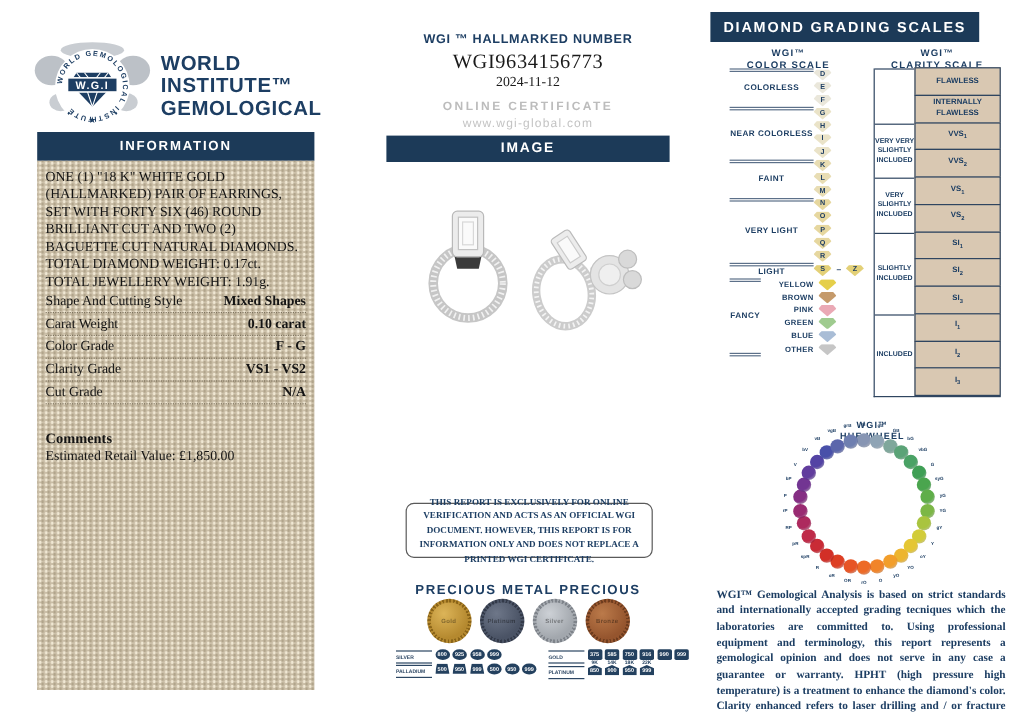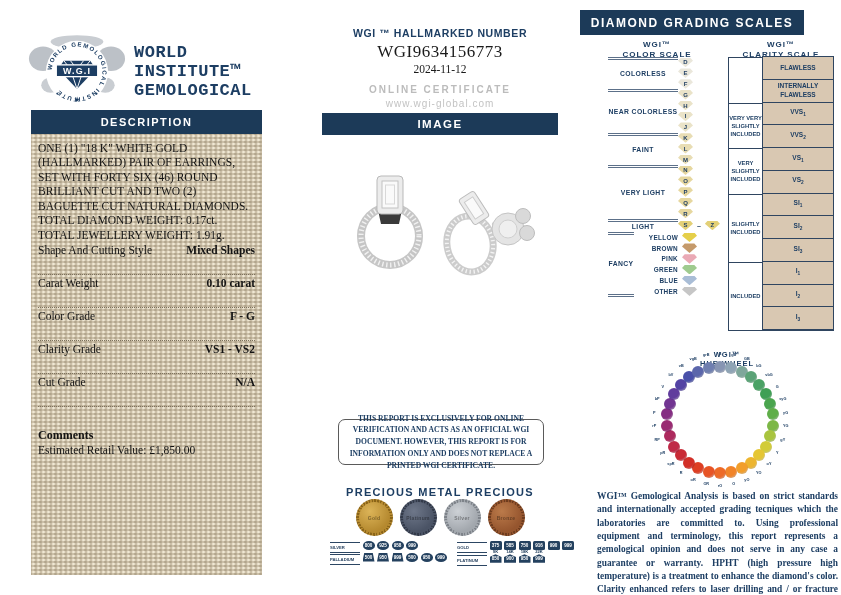--- a/index.html
+++ b/index.html
@@ -7,33 +7,33 @@
         font-family:"Liberation Sans",sans-serif;color:#1d3e63;}
 
   
   .navy-bar{background:#1c3a58;color:#ffffff;font-weight:bold;display:flex;
             align-items:center;justify-content:center;letter-spacing:1.5px;}
 
   
   .logo-row{position:absolute;left:28px;top:30px;width:240px;height:82px;display:flex;align-items:center;}
   .logo-svg{width:98px;height:82px;flex:0 0 auto;}
   .brand-name{margin-left:8px;font-weight:bold;font-size:17px;line-height:19px;
-              color:#1d3e63;letter-spacing:.5px;font-family:Liberation Mono, monospace;}
+              color:#1d3e63;letter-spacing:.5px;}
   .desc-bar{position:absolute;left:31px;top:110px;width:231px;height:24px;font-size:11px;}
   .beige{position:absolute;left:31px;top:134px;width:231px;height:441px;box-sizing:border-box;
          padding:7px 7px;background-color:#cbbfa8;
          background-image:
            radial-gradient(circle, rgba(242,234,214,.95) 1px, transparent 1.4px),
            radial-gradient(circle, rgba(172,160,134,.85) 1px, transparent 1.4px);
          background-size:5px 4px,5px 4px;background-position:0 0,2px 2px;
          font-family:"Liberation Serif",serif;color:#141414;}
   .desc-body{font-size:11.5px;line-height:1.26;}
   .stone-title{font-weight:bold;font-size:13px;margin-top:17px;}
-  .stone-row{display:flex;justify-content:space-between;align-items:flex-start;
-             border-bottom:1px dotted #7d725d;padding:2px 0 16px 0;height:14px;}
+  .stone-row{display:flex;justify-content:space-between;align-items:center;
+             border-bottom:1px dotted #7d725d;padding:2px 0 2px 0;height:14px;}
   .stone-label{font-size:11.5px;}
   .stone-value{font-size:11.5px;font-weight:bold;}
   .comments-title{font-weight:bold;font-size:12px;margin-top:21px;}
   .comments-body{font-size:11.5px;margin-top:1px;}
 
   
   .cert{position:absolute;left:322px;top:27px;width:236px;text-align:center;}
   .cert-label{font-size:10.5px;font-weight:bold;letter-spacing:.6px;color:#1d3e63;}
   .cert-number{font-family:"Liberation Serif",serif;font-size:17px;color:#1a1a1a;margin-top:3px;letter-spacing:.5px;}
   .cert-date{font-family:"Liberation Serif",serif;font-size:11.5px;color:#1a1a1a;margin-top:1px;}
@@ -59,21 +59,21 @@
   .hm-markwrap{display:flex;flex-direction:column;align-items:center;gap:.5px;}
   .hm-mark{width:12px;height:8.5px;background:#24415f;color:#fff;font-size:4.6px;font-weight:bold;
            display:flex;align-items:center;justify-content:center;}
   .hm-oval{border-radius:50%;}
   .hm-rect{border-radius:1.5px;}
   .hm-trap{clip-path:polygon(14% 0,86% 0,100% 100%,0 100%);}
   .hm-house{clip-path:polygon(50% 0,100% 32%,100% 100%,0 100%,0 32%);}
   .hm-sub{font-size:4.2px;font-weight:bold;color:#24415f;line-height:1;}
 
   
-  .grading-bar{position:absolute;left:580px;top:10px;width:224px;height:25px;font-size:12px;}
+  .grading-bar{position:absolute;left:592px;top:10px;width:224px;height:25px;font-size:12px;}
   .scale-title{position:absolute;text-align:center;font-size:8px;font-weight:bold;
                letter-spacing:1px;color:#1d3e63;line-height:9.5px;}
   #color-title{left:608px;top:40px;width:98px;}
   #clarity-title{left:728px;top:40px;width:106px;}
 
   #color-scale{position:absolute;left:608px;top:57px;width:102px;}
   .cs-group{display:flex;}
   .cs-label{width:70px;flex:0 0 auto;display:flex;align-items:center;justify-content:center;
             text-align:center;font-size:6.8px;font-weight:bold;letter-spacing:.4px;color:#1d3e63;
             border-top:3px double #5c7089;line-height:1.3;}
@@ -138,21 +138,21 @@
       <text x="31" y="69" text-anchor="middle" font-size="5" fill="#1d3e63">♦</text>
       <text x="73" y="69" text-anchor="middle" font-size="5" fill="#1d3e63">♦</text>
     </svg>
     <div class="brand-name" id="brand-name">
         <div>WORLD</div>
         <div>INSTITUTE™</div>
         <div>GEMOLOGICAL</div>
       </div>
   </div>
 
-  <div class="desc-bar navy-bar">DESCRIPTION</div>
+  <div class="desc-bar navy-bar">INFORMATION</div>
 
   <div class="beige">
     <div class="desc-body">ONE (1) "18 K" WHITE GOLD (HALLMARKED) PAIR OF EARRINGS, SET WITH FORTY SIX (46) ROUND BRILLIANT CUT AND TWO (2) BAGUETTE CUT NATURAL DIAMONDS. TOTAL DIAMOND WEIGHT: 0.17ct. TOTAL JEWELLERY WEIGHT: 1.91g.</div>
     <div id="cs-rows">
         <div class="stone-row">
           <span class="stone-label">Shape And Cutting Style</span>
           <span class="stone-value">Mixed Shapes</span>
         </div>
         <div class="stone-row">
           <span class="stone-label">Carat Weight</span>

